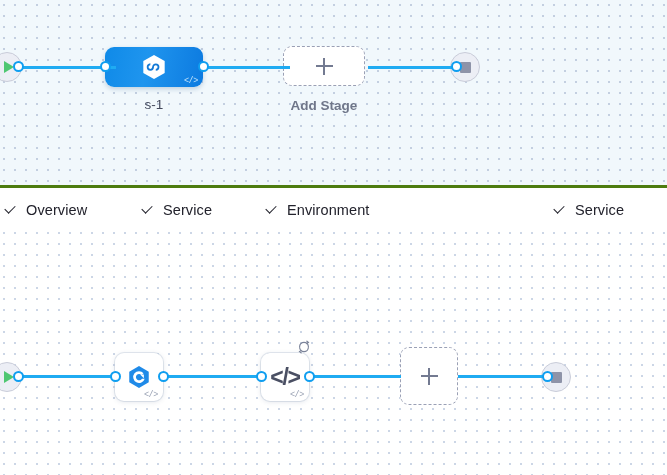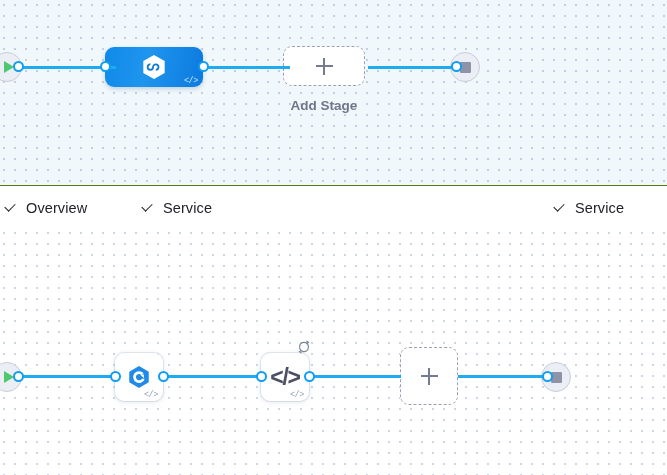--- a/index.html
+++ b/index.html
@@ -46,21 +46,21 @@
   }
 
   
   .tabbar {
     position: absolute;
     left: 0;
     top: 185px;
     width: 667px;
     height: 44px;
     background: #ffffff;
-    border-top: 1px solid #4d7c0f;
+    border-top: 3px solid #4d7c0f;
     box-sizing: border-box;
     text-align: right;
   }
   .tab {
     position: absolute;
     top: 0;
     height: 44px;
     display: flex;
     align-items: center;
     gap: 9px;
@@ -266,20 +266,21 @@
           <path d="M16 3.2 L27.4 9.6 L27.4 22.4 L16 28.8 L4.6 22.4 L4.6 9.6 Z" fill="#ffffff"></path>
           <g fill="none" stroke="#1379d6" stroke-width="1.9" stroke-linecap="round">
             <path d="M12.1 13.2 a2.9 2.9 0 1 0 2.9 2.9 a2.9 2.9 0 1 1 2.9 2.9 a2.9 2.9 0 0 0 2.9-2.9 a2.9 2.9 0 0 0-2.9-2.9 a2.9 2.9 0 0 0-2.9 2.9 a2.9 2.9 0 0 1-2.9 2.9 a2.9 2.9 0 0 1 0-5.8 z"></path>
           </g>
         </svg>
         <span class="code-badge on-blue">&lt;/&gt;</span>
       </div>
     </div>
     <div class="port" style="left:100px; top:61px;"></div>
     <div class="port" style="left:198px; top:61px;"></div>
+    <div class="node-label" style="left:105px; top:98px; width:98px;">s-1</div>
 
     <div class="node" style="left:283px; top:46px;">
       <div class="add-box" style="width:82px; height:40px;">
         <div class="plus"></div>
       </div>
     </div>
     <div class="node-label muted" style="left:273px; top:99px; width:102px;font-weight:bold;">Add Stage</div>
 
     <div class="node" style="left:450px; top:52px;">
       <div class="terminal">
@@ -296,20 +297,25 @@
       <span class="tab-label">Overview</span>
 
     </div>
 
     <div class="tab" style="left:137px;">
       <span class="check"></span>
       <span class="tab-label">Service</span>
 
     </div>
 
+    <div class="tab" style="left:261px;">
+      <span class="check"></span>
+      <span class="tab-label">Environment</span>
+
+    </div>
 
 
     <div class="tab" style="left:549px;">
       <span class="check"></span>
       <span class="tab-label">Service</span>
 
     </div>
   </div>
 
   <div class="canvas canvas-step">

